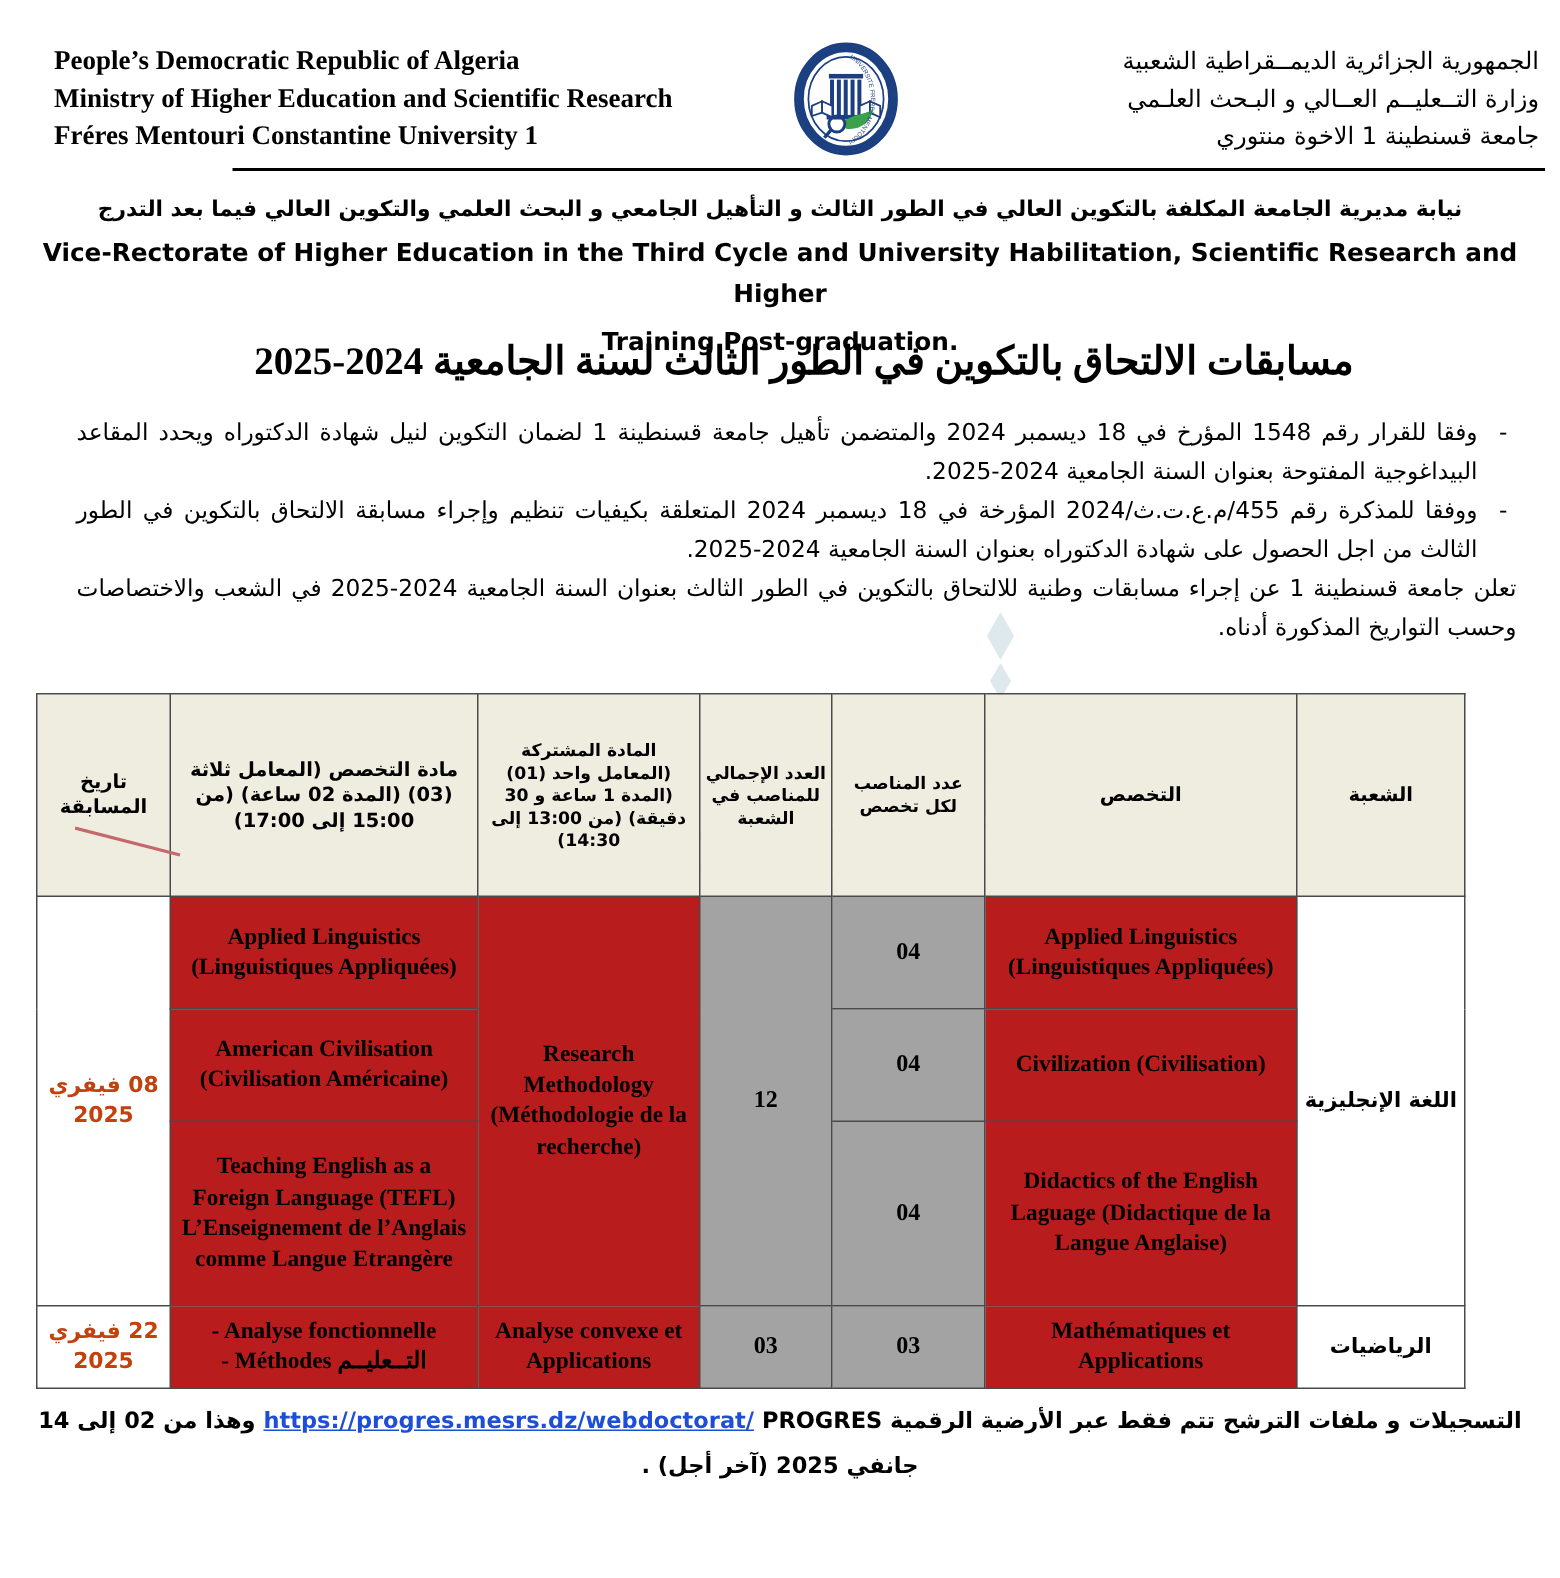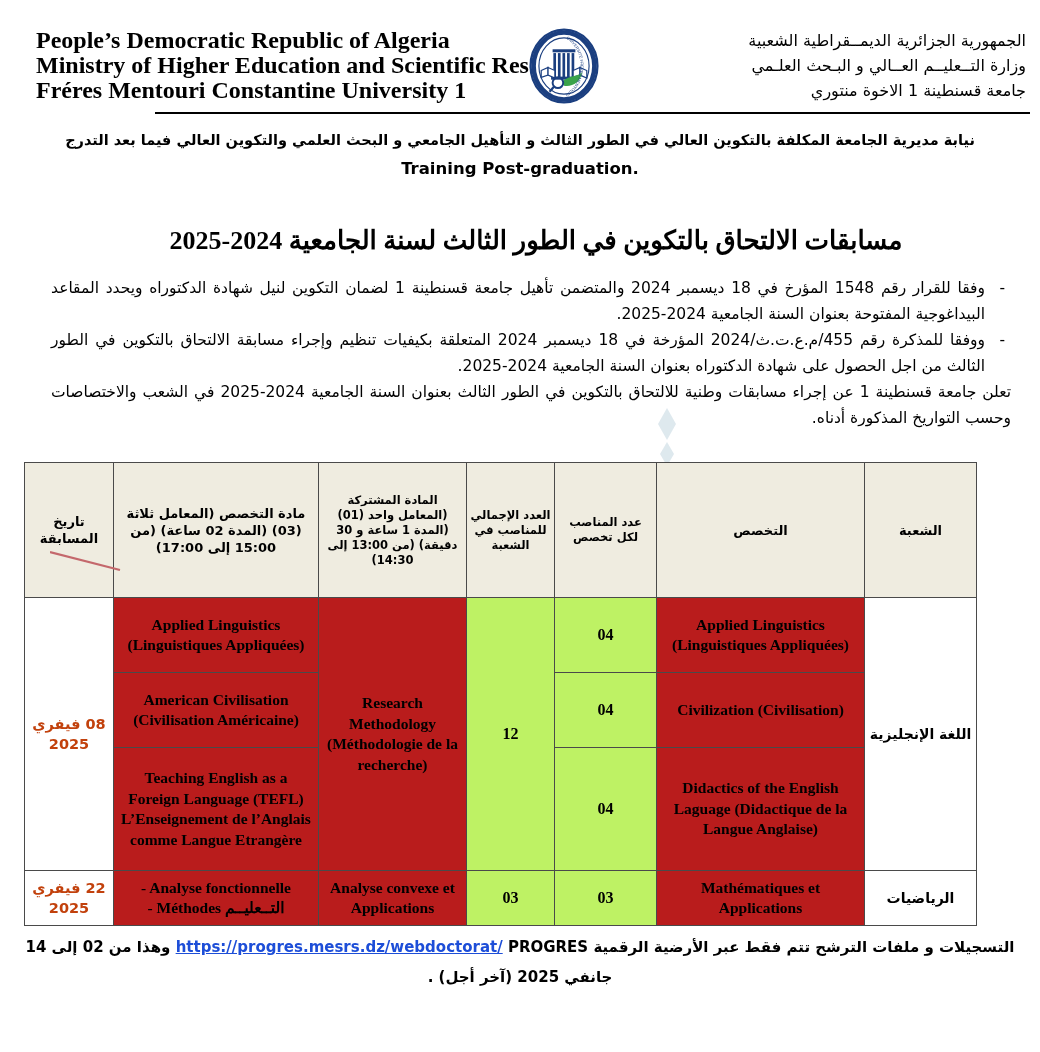--- a/index.html
+++ b/index.html
@@ -63,21 +63,21 @@
     left: 0; top: 28px;
     width: 1040px;
     height: 82px;
   }
   .hdr-left {
     position: absolute;
     left: 36px; top: 0;
     width: 470px;
     font-family: "Liberation Serif", serif;
     font-weight: 700;
-    font-size: 24px;
+    font-size: 18px;
     line-height: 25px;
     white-space: nowrap;
   }
   .hdr-right {
     position: absolute;
     right: 14px; top: 0;
     width: 430px;
     direction: rtl;
     text-align: right;
     font-family: "DejaVu Sans", sans-serif;
@@ -208,21 +208,21 @@
     font-family: "DejaVu Sans", sans-serif;
     font-weight: 700;
     font-size: 14px;
     line-height: 19px;
     background: #ffffff;
   }
   td.cell-num {
     font-family: "Liberation Serif", serif;
     font-weight: 700;
     font-size: 16px;
-    background: #bef264;
+    background: #a3a3a3;
   }
   td.cell-date {
     direction: rtl;
     font-family: "DejaVu Sans", sans-serif;
     font-weight: 700;
     font-size: 14.5px;
     line-height: 20px;
     color: #c2410c;
     background: #ffffff;
   }
@@ -327,20 +327,21 @@
   <path id="ringtop" d="M50 12 A38 42 0 0 1 50 88" fill="none"></path>
   <text font-size="5.4" fill="#1b3f80" font-family="'Liberation Sans', sans-serif">
     <textPath href="#ringtop" startOffset="4%">UNIVERSITE FRERES MENTOURI</textPath>
   </text>
 </svg>
 
 <div class="hr-rule"></div>
 
 <div class="subtitle">
   <div class="sub-ar">نيابة مديرية الجامعة المكلفة بالتكوين العالي في الطور الثالث و التأهيل الجامعي و البحث العلمي والتكوين العالي فيما بعد التدرج</div>
+  <div class="sub-en">Vice-Rectorate of Higher Education in the Third Cycle and University Habilitation, Scientific Research and Higher</div>
   <div class="sub-en">Training Post-graduation.</div>
 </div>
 
 <div class="main-title">مسابقات الالتحاق بالتكوين في الطور الثالث لسنة الجامعية 2024-2025</div>
 
 <div class="paras">
   <div class="para dash">وفقا للقرار رقم 1548 المؤرخ في 18 ديسمبر 2024 والمتضمن تأهيل جامعة قسنطينة 1 لضمان التكوين لنيل شهادة الدكتوراه ويحدد المقاعد البيداغوجية المفتوحة بعنوان السنة الجامعية 2024-2025.</div>
   <div class="para dash">ووفقا للمذكرة رقم 455/م.ع.ت.ث/2024 المؤرخة في 18 ديسمبر 2024 المتعلقة بكيفيات تنظيم وإجراء مسابقة الالتحاق بالتكوين في الطور الثالث من اجل الحصول على شهادة الدكتوراه بعنوان السنة الجامعية 2024-2025.</div>
   <div class="para nodash">تعلن جامعة قسنطينة 1 عن إجراء مسابقات وطنية للالتحاق بالتكوين في الطور الثالث  بعنوان السنة الجامعية 2024-2025 في الشعب والاختصاصات وحسب التواريخ المذكورة أدناه.</div>
 </div>

